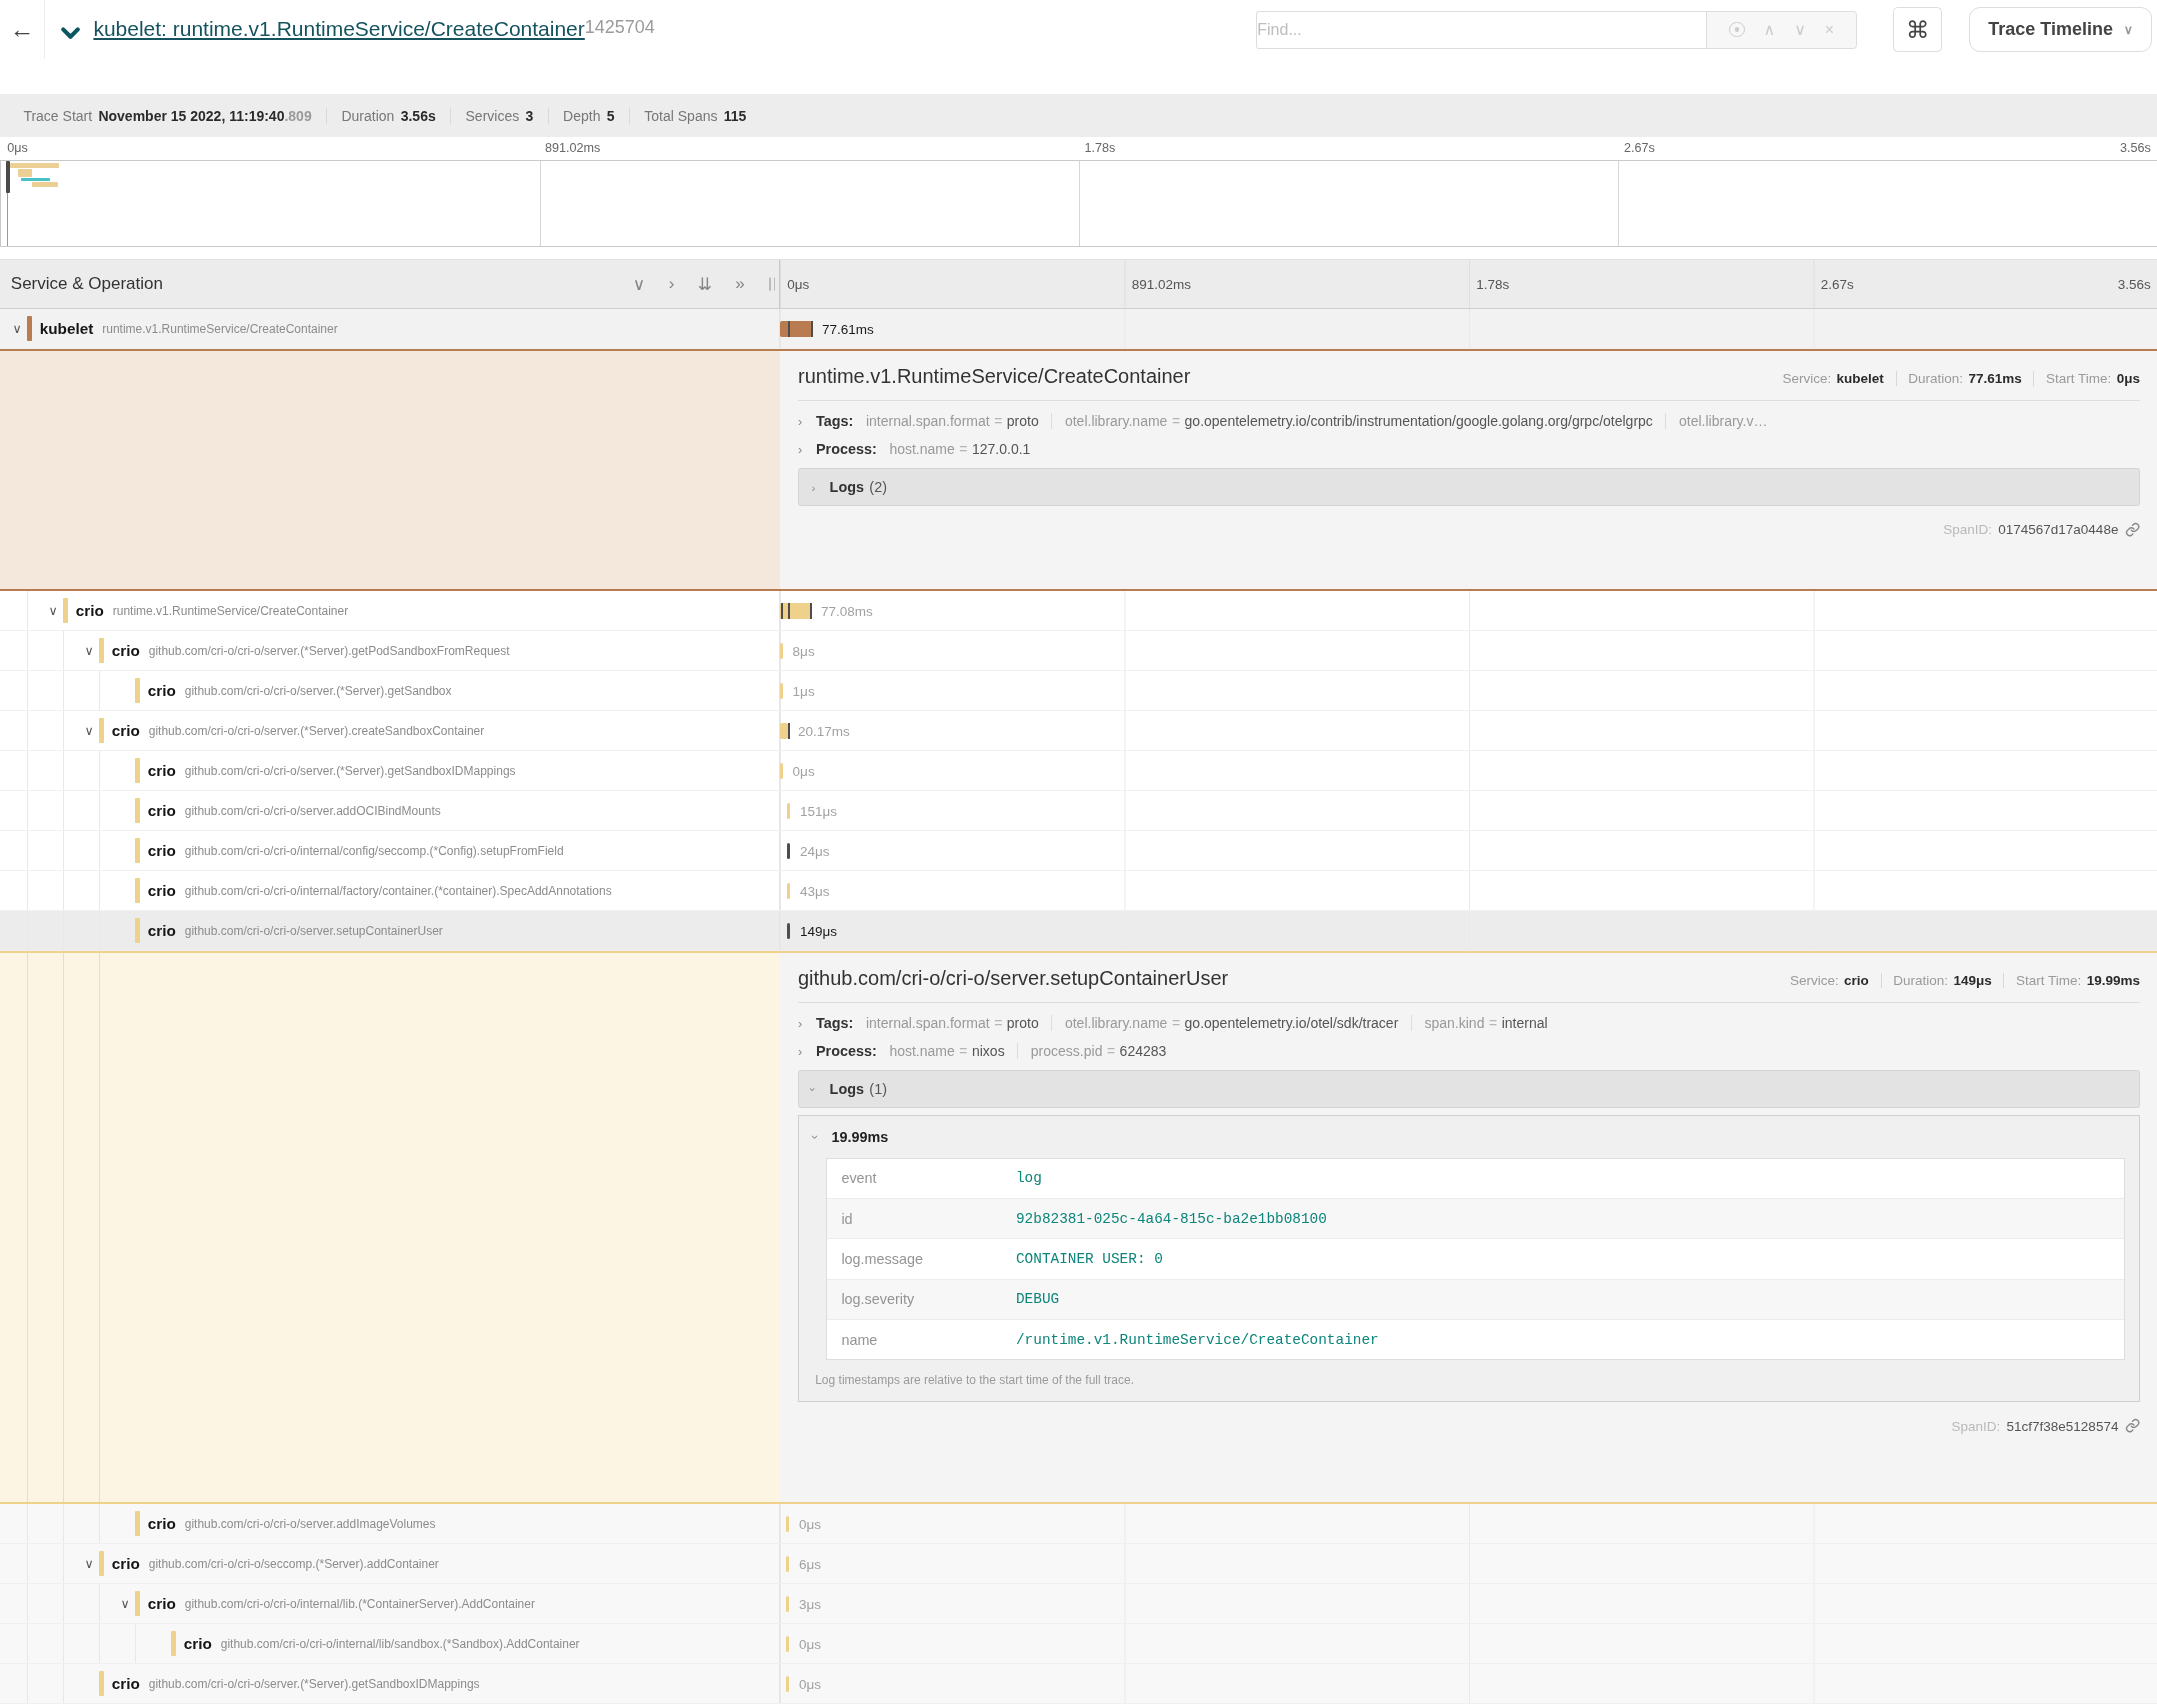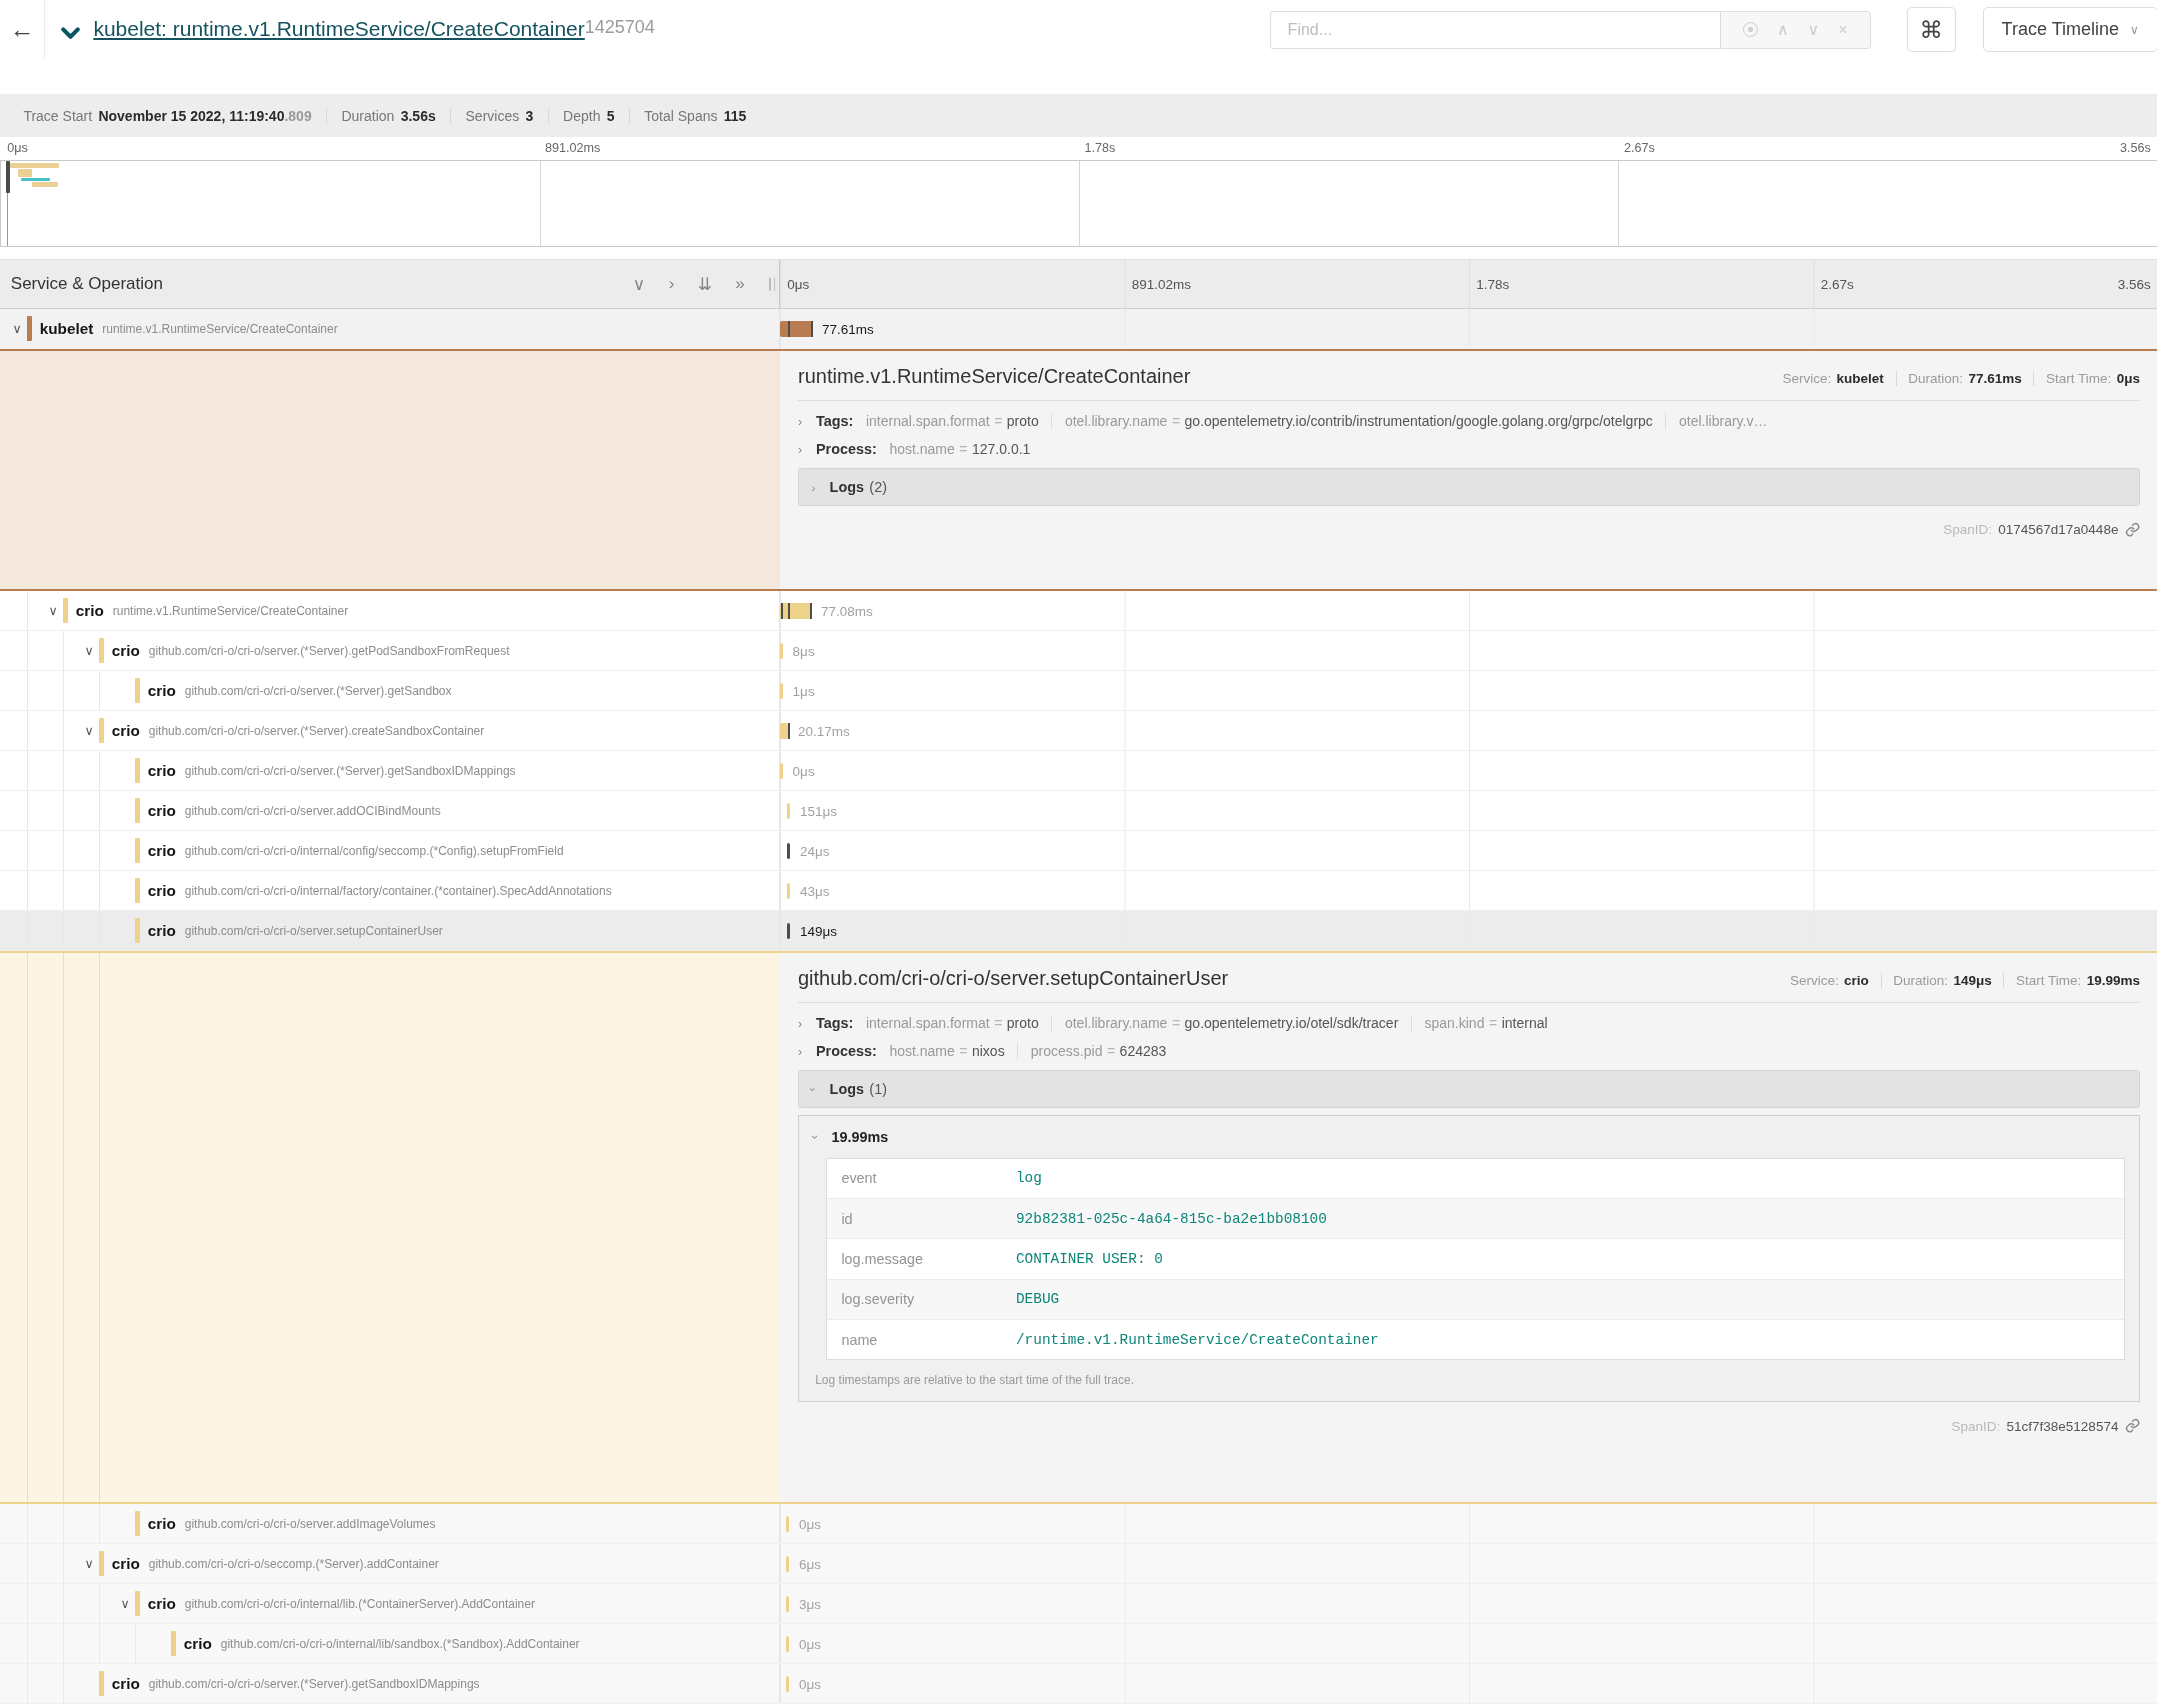--- a/index.html
+++ b/index.html
@@ -13,36 +13,36 @@
   .back-col { width:45px; height:59px; display:flex; align-items:center; justify-content:center;
               border-right:0.9px solid #ececec; cursor:pointer; }
   .back-arrow { font-size:25px; color:#444; line-height:1; }
   .title-collapse { margin:5.4px 3.6px 0 12.6px; display:flex; align-items:center; cursor:pointer; }
   .title-block { margin-left:7.2px; display:flex; flex-direction:row; justify-content:center; }
   .trace-title { font-size:21px; color:#15535f; text-decoration:underline; cursor:pointer;
                  font-weight:400; line-height:1.15; }
   .trace-id { font-size:18px; color:#9b9b9b; line-height:1.2; }
   .find-group { margin-left:auto; display:flex; align-items:center; }
   .find-input { width:450px; height:38px; border:0.9px solid #ddd; border-right:none;
-                border-radius:3.6px 0 0 3.6px; padding:0 17px; font-size:16px; outline:none;
+                border-radius:3.6px 0 0 3.6px; padding:0 0; font-size:16px; outline:none;
                 font-family:"Liberation Sans",sans-serif; color:#444; }
   .find-input::placeholder { color:#bdbdbd; }
   .find-tools { height:38px; width:151px; border:0.9px solid #ddd; border-radius:0 3.6px 3.6px 0;
                 background:#f7f7f7; display:flex; align-items:center; justify-content:space-around;
                 padding:0 12.6px; }
   .find-tools .ficon { color:#ccc; font-size:16px; line-height:1; cursor:default; }
   .locate-icon { width:15.3px; height:15.3px; border:1.8px solid #ccc; border-radius:50%; position:relative; }
   .locate-icon::after { content:""; position:absolute; left:50%; top:50%; width:4.5px; height:4.5px;
                         margin:-2.3px 0 0 -2.3px; background:#ccc; border-radius:50%; }
   .cmd-btn { margin-left:36px; width:49px; height:45px; border:0.9px solid #ddd; border-radius:4.5px;
              background:#fff; display:flex; align-items:center; justify-content:center;
              font-size:23.4px; color:#444; cursor:pointer; }
-  .view-btn { margin:0 0 0 27px; height:45px; border:0.9px solid #ddd; border-radius:5px;
+  .view-btn { margin:0 6px 0 27px; height:45px; border:0.9px solid #ddd; border-radius:11px;
               background:#fff; display:flex; align-items:center; padding:0 18px; gap:10.8px;
-              font-size:18px; color:#444; cursor:pointer; }
+              font-size:18px; color:#444; cursor:pointer;font-weight:bold; }
   .view-btn .vchev { font-size:12.6px; color:#999; }
 
   
   .gap-strip { height:35px; background:#fff; }
   .summary-bar { height:43px; background:#ededed; display:flex; align-items:center;
                  padding:0 9px; font-size:14px; }
   .sum-item { padding:0 14.4px; display:flex; align-items:center; gap:6.3px; position:relative; }
   .sum-item + .sum-item { border-left:0.9px solid #d9d9d9; }
   .sum-label { color:#777; }
   .sum-value { color:#2b2b2b; font-weight:700; }

